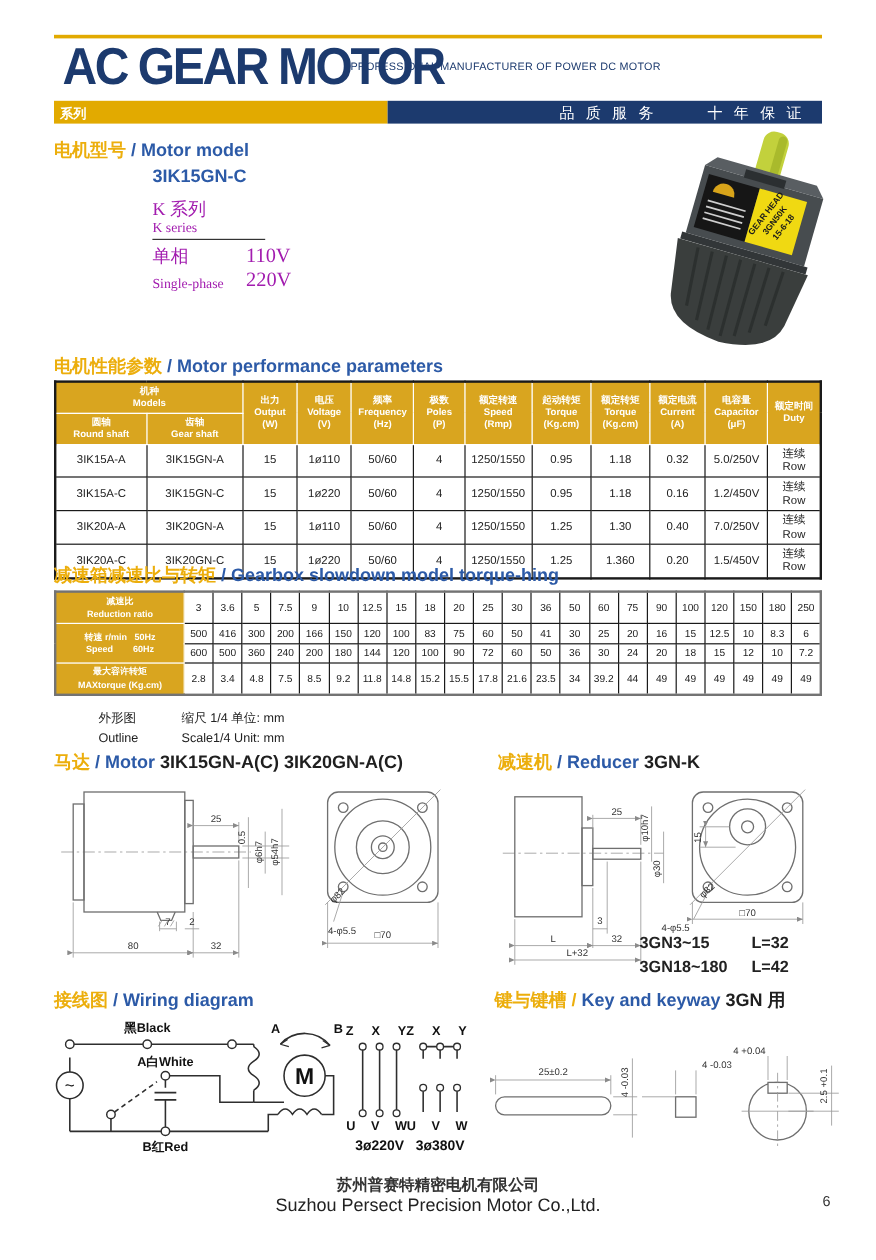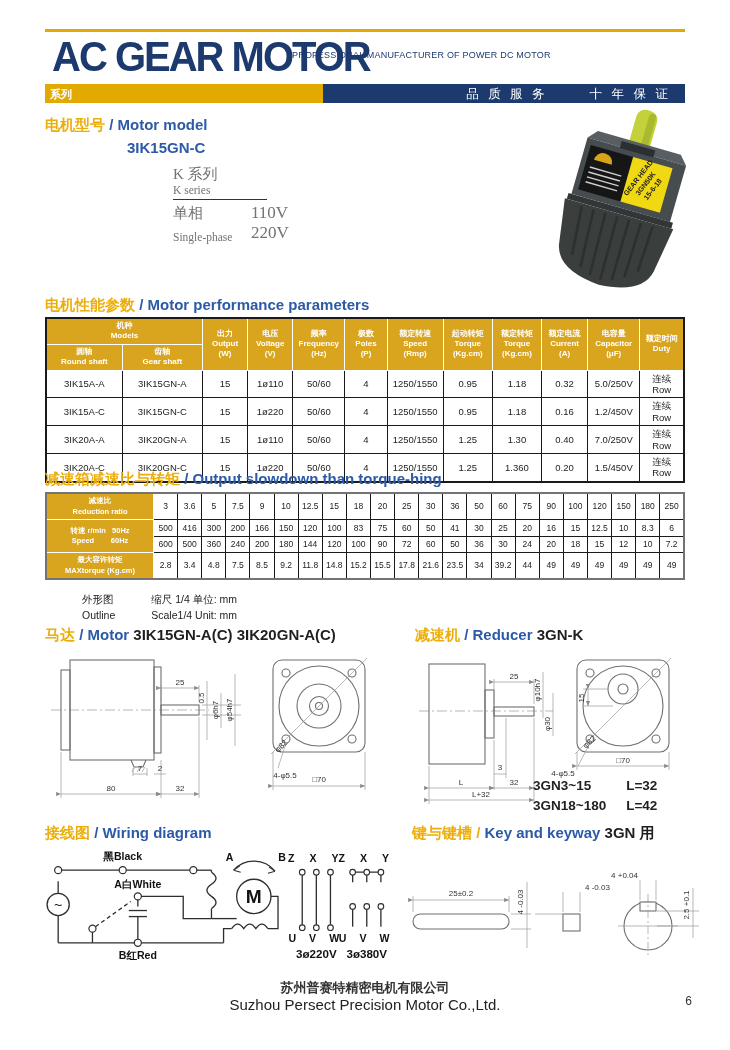--- a/index.html
+++ b/index.html
@@ -22,21 +22,21 @@
               justify-content:flex-end;gap:42px;padding:2px 14px 0 0;letter-spacing:3px;white-space:nowrap;}
 
   
   .sec-title{font-size:15px;font-weight:bold;white-space:nowrap;text-align:center;}
   .t-gold{color:#ecae0c;}
   .t-blue{color:#2c5aa7;}
   .t-dark{color:#1f1f1f;}
 
   
   .model-no{left:127px;top:139px;font-size:15px;font-weight:bold;color:#2c5aa7;}
-  .kserif{left:127px;top:165px;font-family:"Liberation Serif","DejaVu Serif",serif;color:#737373;margin-left:46px;}
+  .kserif{left:127px;top:165px;font-family:"Liberation Serif","DejaVu Serif",serif;color:#a21caf;}
   .kserif .ks1{font-size:15px;}
   .kserif .ks2{font-size:11.5px;padding-bottom:3px;border-bottom:1.5px solid #333;width:94px;}
   .kserif .row{display:flex;align-items:flex-end;margin-top:3px;}
   .kserif .pc{font-size:15px;width:78px;}
   .kserif .pe{font-size:11.5px;width:78px;}
   .kserif .v{font-size:17px;}
 
   
   .perf{border-collapse:collapse;table-layout:fixed;width:640px;border:2px solid #1a1a1a;
         font-size:9.5px;text-align:center;}
@@ -258,21 +258,21 @@
           <td>0.20</td>
           <td>1.5/450V</td>
           <td>连续
 Row</td>
         </tr>
     </tbody>
   </table>
 
   <div class="abs sec-title" style="left:45px;top:470px;">
     <span class="t-gold">减速箱减速比与转矩</span>
-    <span class="t-blue">/ Output slowdown than torque-hing</span>
+    <span class="t-blue">/ Gearbox slowdown model torque-hing</span>
   </div>
   <table class="abs gear" style="left:45px;top:492px;">
     <tbody>
         <tr>
       <th class="gl">减速比
 Reduction ratio</th>
     <td>3</td>
           <td>3.6</td>
           <td>5</td>
           <td>7.5</td>

